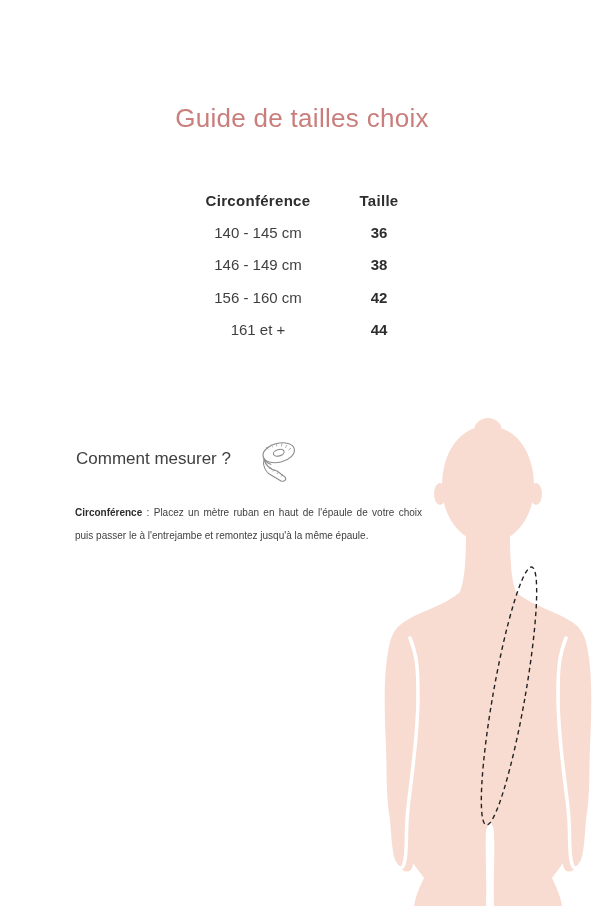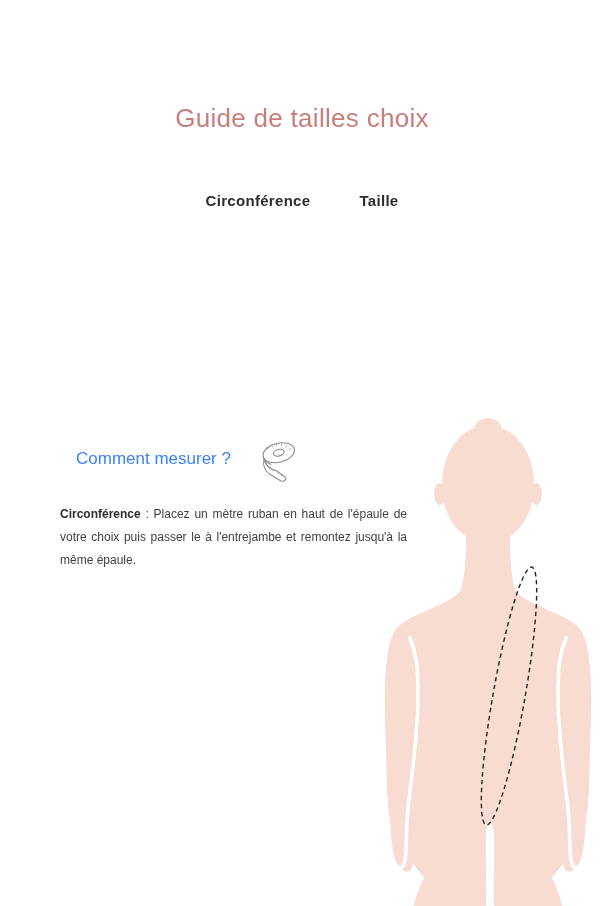--- a/index.html
+++ b/index.html
@@ -28,28 +28,28 @@
   .size-table td{
     font-size:15px;font-weight:400;color:#3f3f3f;
     height:32.5px;vertical-align:middle;text-align:center;padding:0;
   }
   .size-table th:first-child,.size-table td:first-child{width:140px;}
   .size-table th:last-child,.size-table td:last-child{width:102px;}
   .size-table td.size-val{font-weight:700;color:#2d2d2d;}
   
   .measure-heading{
     position:absolute;left:76px;top:449px;
-    font-size:17px;font-weight:400;color:#3b82f6;
+    font-size:17px;font-weight:400;color:#404040;
   }
   .tape-icon{
     position:absolute;left:254px;top:437px;width:48px;height:48px;
   }
   .measure-paragraph{
-    position:absolute;left:60px;top:491px;width:347px;
-    font-size:12px;line-height:23px;color:#3f3f3f;
+    position:absolute;left:75px;top:491px;width:347px;
+    font-size:10px;line-height:23px;color:#3f3f3f;
     text-align:justify;
   }
   .measure-paragraph b{font-weight:700;color:#2d2d2d;}
   
   .figure-wrap{
     position:absolute;left:380px;top:416px;width:224px;height:490px;
   }
 </style>
 </head>
 <body>
@@ -57,20 +57,36 @@
 <h1 class="page-title">Guide de tailles choix</h1>
 
 <table class="size-table">
   <thead>
     <tr>
       <th>Circonférence</th>
       <th>Taille</th>
     </tr>
   </thead>
   <tbody>
+    <tr>
+      <td>140 - 145 cm</td>
+      <td class="size-val">36</td>
+    </tr>
+    <tr>
+      <td>146 - 149 cm</td>
+      <td class="size-val">38</td>
+    </tr>
+    <tr>
+      <td>156 - 160 cm</td>
+      <td class="size-val">42</td>
+    </tr>
+    <tr>
+      <td>161 et +</td>
+      <td class="size-val">44</td>
+    </tr>
   </tbody>
 </table>
 
 <div class="measure-heading">Comment mesurer ?</div>
 
 <svg class="tape-icon" viewBox="0 0 48 48" aria-hidden="true">
   <path d="M10,22 C12,30 18,33 23,34 L31,40 C33,42.5 30.5,45 27,44 L17,38 C13,36 10.5,32 9.5,27 Z" fill="#ffffff" stroke="#8d8d8d" stroke-width="1.1" stroke-linejoin="round"></path>
   <g transform="rotate(-14 24 17)" stroke="#8d8d8d" fill="#ffffff" stroke-width="1.1">
     <ellipse cx="25" cy="16" rx="16" ry="9.5"></ellipse>
     <path d="M9,16 c0,4.5 2.5,7.5 6,9.5" fill="none"></path>

